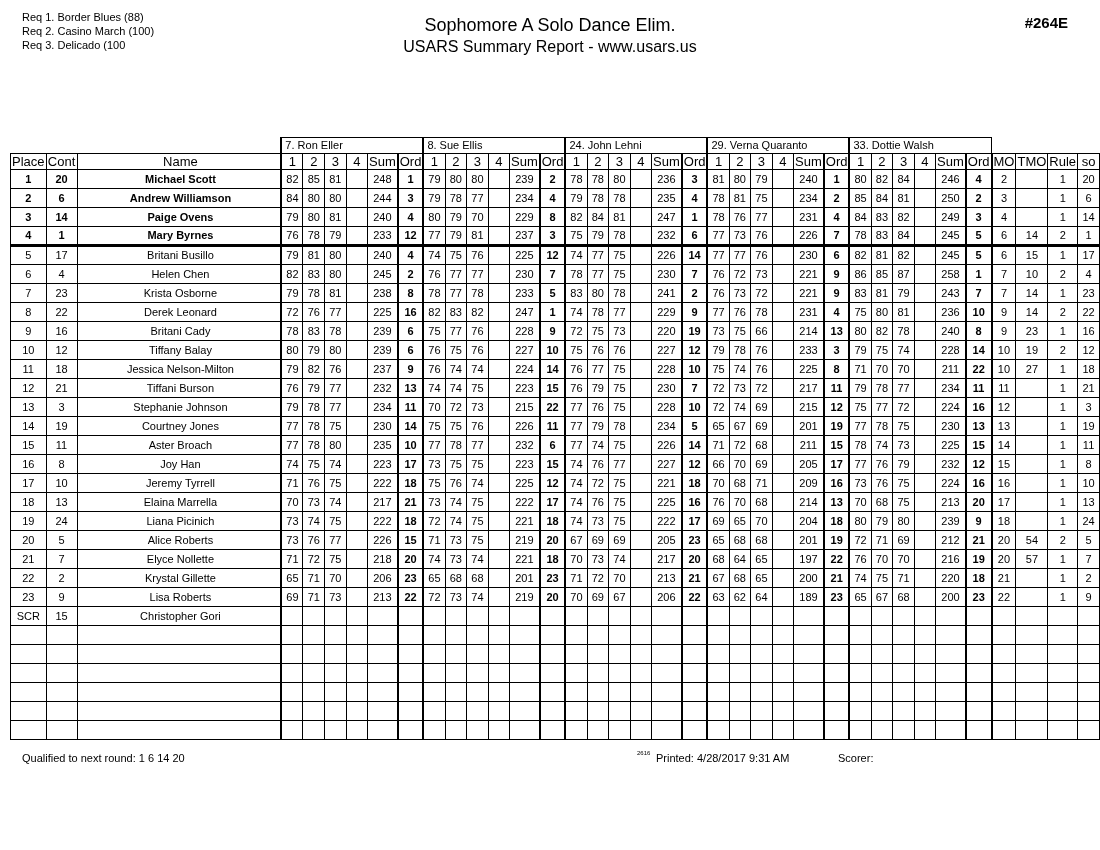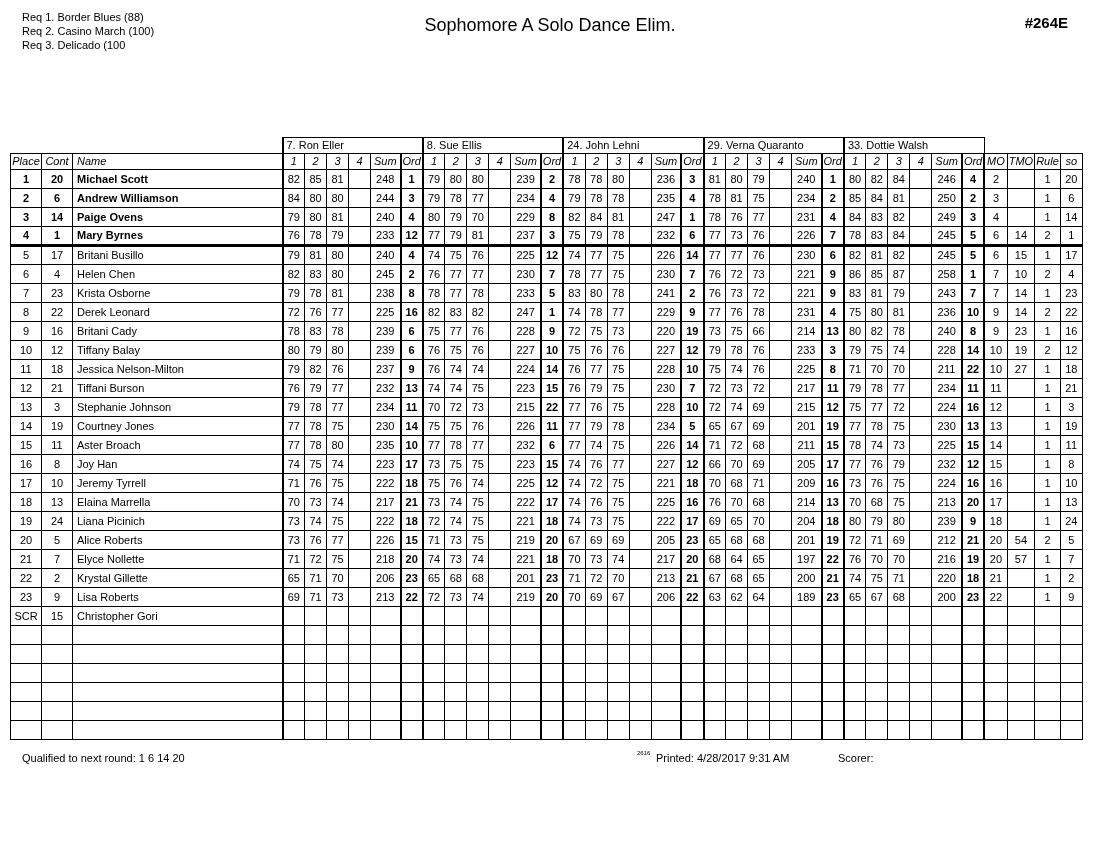--- a/index.html
+++ b/index.html
@@ -15,25 +15,25 @@
   .event { font-size:18px; font-weight:normal; margin-top:3px; }
   .report { font-size:16px; margin-top:2px; }
   .doc-num { position:absolute; right:32px; top:14px; font-size:15px; font-weight:bold; }
 
   table { position:absolute; left:10px; top:137px; border-collapse:collapse; table-layout:fixed; }
   td {
     border:1px solid #000; height:19px; padding:0 1px; font-size:11px;
     overflow:hidden; white-space:nowrap; line-height:1;
   }
   tr.grp-row td { height:16px; }
-  tr.hdr td { height:16px; font-size:11px;font-style:italic; }
+  tr.hdr td { height:16px; font-size:13px; }
   .noborder { border:none !important; }
   .grp { text-align:left; padding-left:3px; }
   .c  { text-align:center; }
-  .nm { text-align:left; padding-left:4px; }
+  .nm { text-align:center; padding-left:4px; }
   .b  { font-weight:bold; }
   .tl { border-left:2px solid #000; }
   tr.cut td { border-bottom:3px solid #000; }
 
   .footer { position:absolute; top:752px; left:0; width:100%; font-size:11px; }
   .qualified { position:absolute; left:22px; top:0; }
   .tiny { position:absolute; left:637px; top:-2px; font-size:6px; }
   .printed { position:absolute; left:656px; top:0; }
   .scorer { position:absolute; left:838px; top:0; }
 </style>
@@ -41,20 +41,21 @@
 <body>
 
 <div class="req-block">
   <div>Req 1.  Border Blues (88)</div>
   <div>Req 2.  Casino March (100)</div>
   <div>Req 3.  Delicado (100</div>
 </div>
 
 <div class="center-head">
   <div class="event">Sophomore A Solo Dance Elim.</div>
+  <div class="report">USARS Summary Report - www.usars.us</div>
 </div>
 
 <div class="doc-num">#264E</div>
 
 <table id="score-table">
     <colgroup>
       <col style="width:31px">
       <col style="width:31px">
       <col style="width:210px">
       <col style="width:22px">

